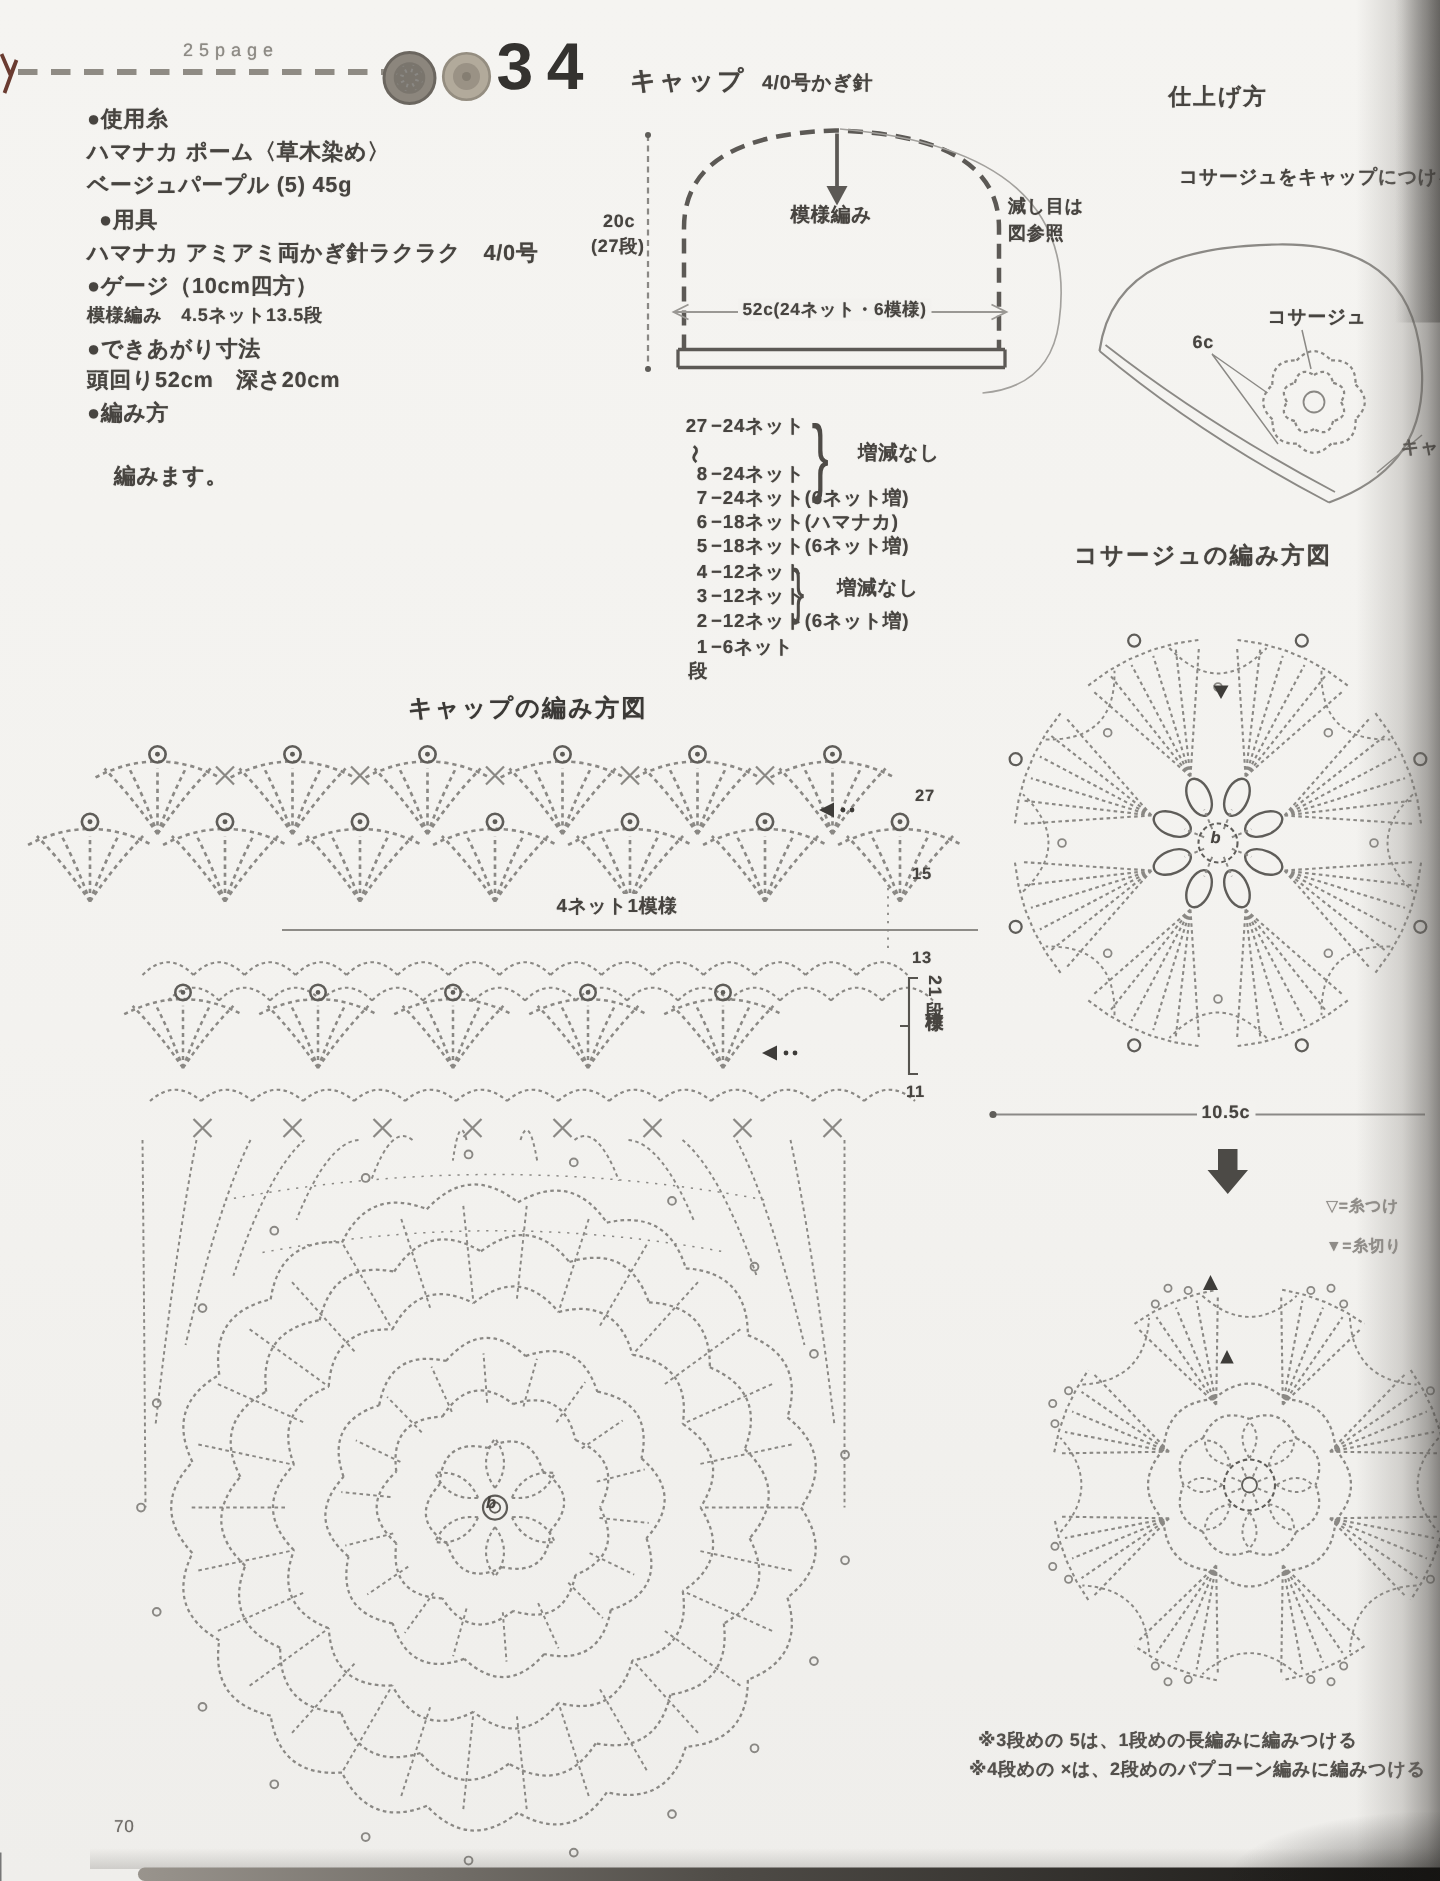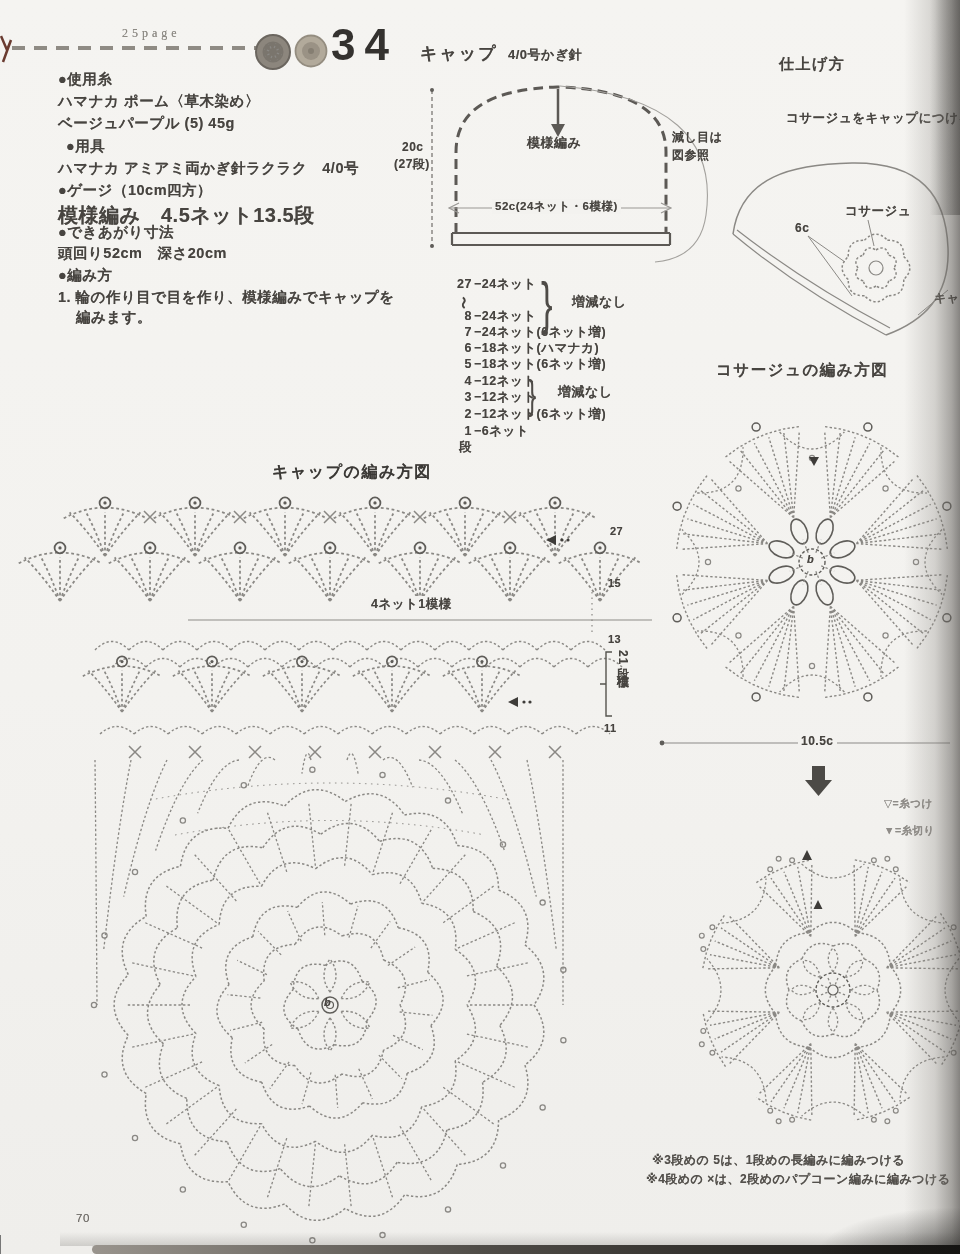--- a/index.html
+++ b/index.html
@@ -3,21 +3,21 @@
 <meta charset="utf-8">
 <style>
   html,body{margin:0;padding:0;background:#e8e7e4;}
   .page{position:relative;width:960px;height:1254px;overflow:hidden;
         background:linear-gradient(180deg,#f5f4f1 0%,#f3f2ef 55%,#efeeeb 100%);
         font-family:"Liberation Sans","DejaVu Sans",sans-serif;}
   #art{position:absolute;left:0;top:0;z-index:10;}
   .t{position:absolute;z-index:20;color:#474440;font-weight:700;white-space:nowrap;
      letter-spacing:.5px;text-shadow:0 0 .6px rgba(80,76,70,.55);
      font-family:"Liberation Sans","DejaVu Sans",sans-serif;}
-  .pageref{font-family:Liberation Serif, serif;font-weight:400;
+  .pageref{font-family:Liberation Sans, sans-serif;font-weight:400;
      color:#8d8a84;letter-spacing:4px;font-size:12px;}
   .bignum{font-size:44px;font-weight:600;color:#34322f;letter-spacing:9px;text-shadow:none;}
   .h1{font-size:16px;color:#3b3936;letter-spacing:1.5px;}
   .sm{font-size:12px;}
   .bg{background:#f3f2ef;padding:0 3px;}
   .num{display:inline-block;width:20px;text-align:right;margin-right:2px;}
   .rc{font-size:12.5px;}
   .brace{position:absolute;z-index:20;color:#4e4b47;font-weight:400;transform:scale(.62,1.02);transform-origin:left top;}
   .vert{writing-mode:vertical-rl;}
   .legend{color:#8f8c88;font-weight:700;font-size:10.5px;}
@@ -347,25 +347,24 @@
 
   <div class="t pageref" style="left:122px;top:26px">25page</div>
   <div class="t bignum" style="left:331px;top:20px">34</div>
 
   <div class="t" style="left:58px;top:70px;font-size:14.5px">●使用糸</div>
   <div class="t" style="left:58px;top:92px;font-size:14.5px">ハマナカ ポーム〈草木染め〉</div>
   <div class="t" style="left:58px;top:114px;font-size:14.5px">ベージュパープル (5) 45g</div>
   <div class="t" style="left:66px;top:137px;font-size:14.5px">●用具</div>
   <div class="t" style="left:58px;top:159px;font-size:14.5px">ハマナカ アミアミ両かぎ針ラクラク　4/0号</div>
   <div class="t" style="left:58px;top:181px;font-size:14.5px">●ゲージ（10cm四方）</div>
-  <div class="t" style="left:58px;top:202px;font-size:20px">模様編み　4.5ネット13.5段</div>
+  <div class="t" style="left:58px;top:202px;font-size:12px">模様編み　4.5ネット13.5段</div>
   <div class="t" style="left:58px;top:223px;font-size:14.5px">●できあがり寸法</div>
   <div class="t" style="left:58px;top:244px;font-size:14.5px">頭回り52cm　深さ20cm</div>
   <div class="t" style="left:58px;top:266px;font-size:14.5px">●編み方</div>
-  <div class="t" style="left:58px;top:288px;font-size:14.5px">1. 輪の作り目で目を作り、模様編みでキャップを</div>
   <div class="t" style="left:76px;top:308px;font-size:14.5px">編みます。</div>
 
   <div class="t" style="left:420px;top:42px;font-size:17px;letter-spacing:2px">キャップ</div>
   <div class="t" style="left:508px;top:46px;font-size:13px">4/0号かぎ針</div>
   <div class="t" style="left:527px;top:134px;font-size:13px">模様編み</div>
   <div class="t sm" style="left:402px;top:140px">20c</div>
   <div class="t sm" style="left:394px;top:156px">(27段)</div>
   <div class="t bg" style="left:492px;top:199px;font-size:11.5px">52c(24ネット・6模様)</div>
   <div class="t sm" style="left:672px;top:129px">減し目は</div>
   <div class="t sm" style="left:672px;top:147px">図参照</div>

